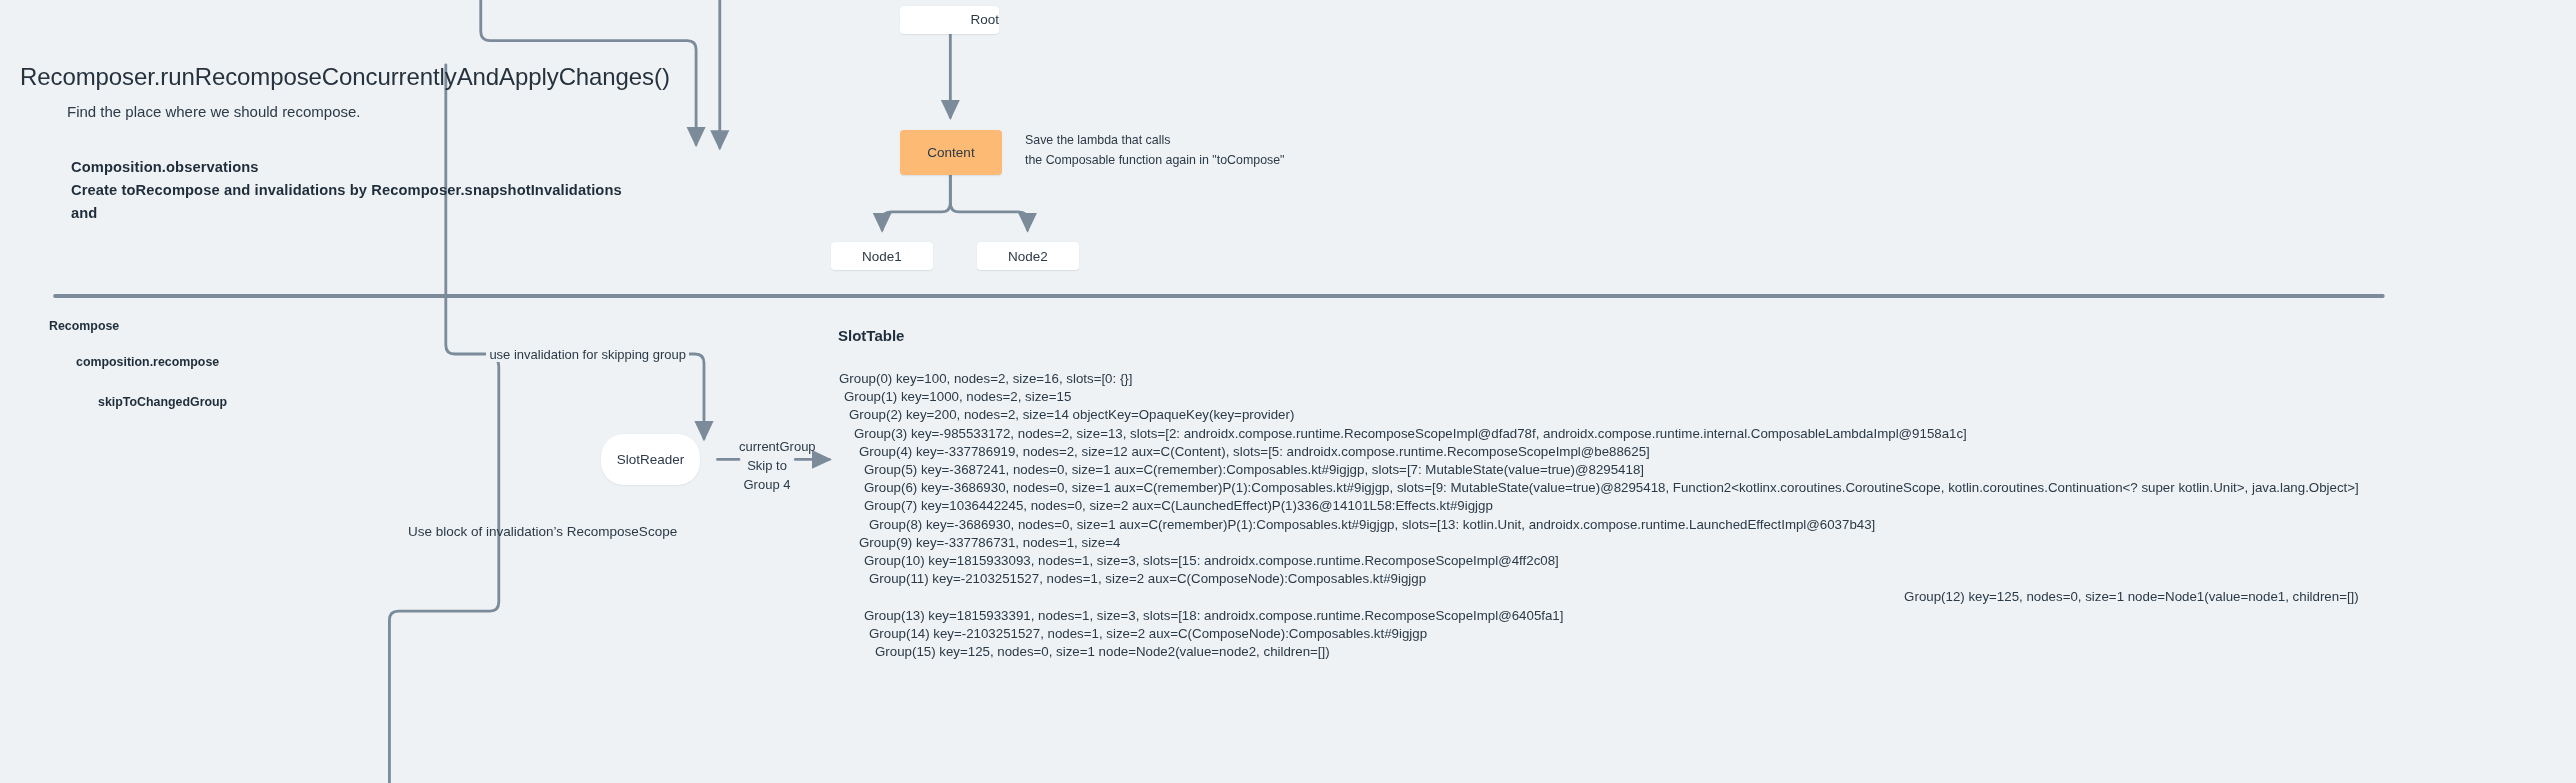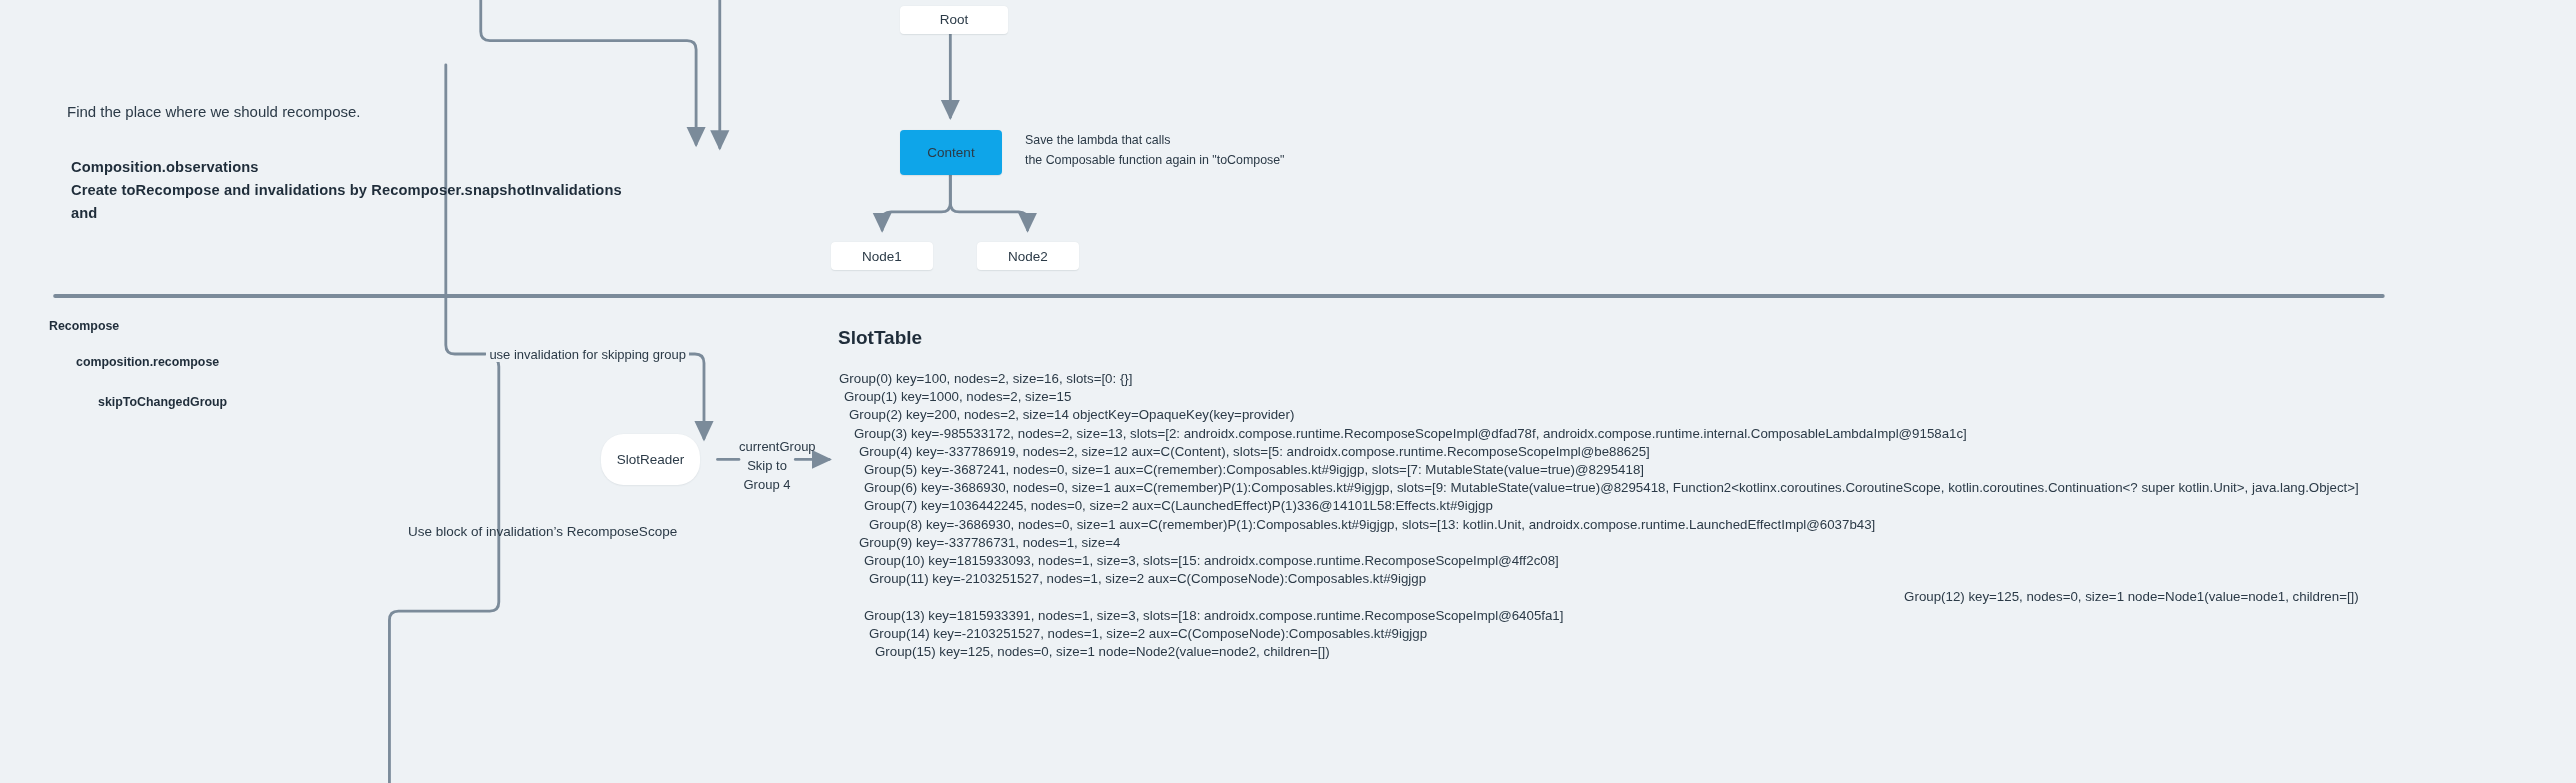--- a/index.html
+++ b/index.html
@@ -87,21 +87,21 @@
     display: flex;
     align-items: center;
     justify-content: center;
     border-radius: 4px;
     font-size: 13.5px;
     font-weight: 400;
     color: #2b3a47;
     box-shadow: 0 0.6px 1.1px rgba(40,55,70,0.10);
   }
   .node-white { background: #ffffff; }
-  .node-gray  { background: #0ea5e9; }
+  .node-gray  { background: #fdba74; }
 
   .pill {
     box-sizing: border-box;
     display: flex;
     align-items: center;
     justify-content: center;
     background: #ffffff;
     border-radius: 22.6px;
     font-size: 13.5px;
     color: #2b3a47;
@@ -110,21 +110,21 @@
 
   .tree-note {
     font-size: 12.4px;
     line-height: 1.6;
     color: #2b3a47;
     white-space: nowrap;
   }
 
   
   .slottable-title {
-    font-size: 19px;
+    font-size: 15px;
     font-weight: 700;
     color: #1f2d3a;
     white-space: nowrap;
   }
   #slottable-lines {
     font-size: 13.3px;
     line-height: 1.37;
     color: #2b3a47;
     white-space: nowrap;
   }
@@ -158,20 +158,21 @@
       <path d="M1410,815 L1470,815" marker-end="url(#ah)"></path>
 
       <path d="M97,525 L4226,525" stroke-width="7"></path>
 
       <path d="M1685,60 L1685,208" marker-end="url(#ah)"></path>
       <path d="M1685,310 L1685,360 Q1685,376 1669,376 L1580,376 Q1564,376 1564,392 L1564,408" marker-end="url(#ah)"></path>
       <path d="M1685,310 L1685,360 Q1685,376 1701,376 L1806,376 Q1822,376 1822,392 L1822,408" marker-end="url(#ah)"></path>
     </g>
   </svg>
 
+  <div class="abs title-lg" style="left:20px; top:63px;">Recomposer.runRecomposeConcurrentlyAndApplyChanges()</div>
 
   <div class="abs sub-note" style="left:67px; top:103px;">Find the place where we should recompose.</div>
 
   <div class="abs bold-note" style="left:71px; top:156px; width:570px;">
     <div>Composition.observations</div>
     <div>Create toRecompose and invalidations by Recomposer.snapshotInvalidations and</div>
   </div>
 
   <div class="abs step-label" style="left:49px; top:319px;">Recompose</div>
   <div class="abs step-label" style="left:76px; top:355px;">composition.recompose</div>
@@ -183,21 +184,21 @@
   <div class="abs pill" style="left:601px; top:434px; width:99px; height:51px;">
     <span>SlotReader</span>
   </div>
 
   <div class="abs stacked-label" style="left:739px; top:438px; width:56px;">
     <div>currentGroup</div>
     <div>Skip to</div>
     <div>Group 4</div>
   </div>
 
-  <div class="abs node-box node-white" style="left:900px; top:5.6px; width:108px; height:28px;">
+  <div class="abs node-box node-white" style="left:900px; top:5.6px; width:99px; height:28px;justify-content:flex-end;">
     <span>Root</span>
   </div>
 
   <div class="abs node-box node-gray" style="left:900px; top:130px; width:102px; height:45px;">
     <span>Content</span>
   </div>
 
   <div class="abs node-box node-white" style="left:831px; top:242px; width:102px; height:28px;">
     <span>Node1</span>
   </div>

